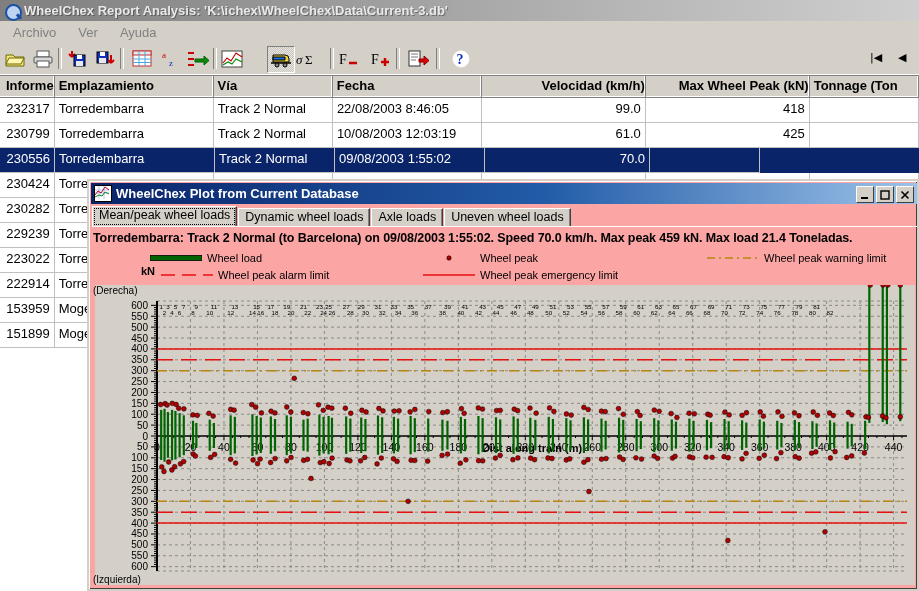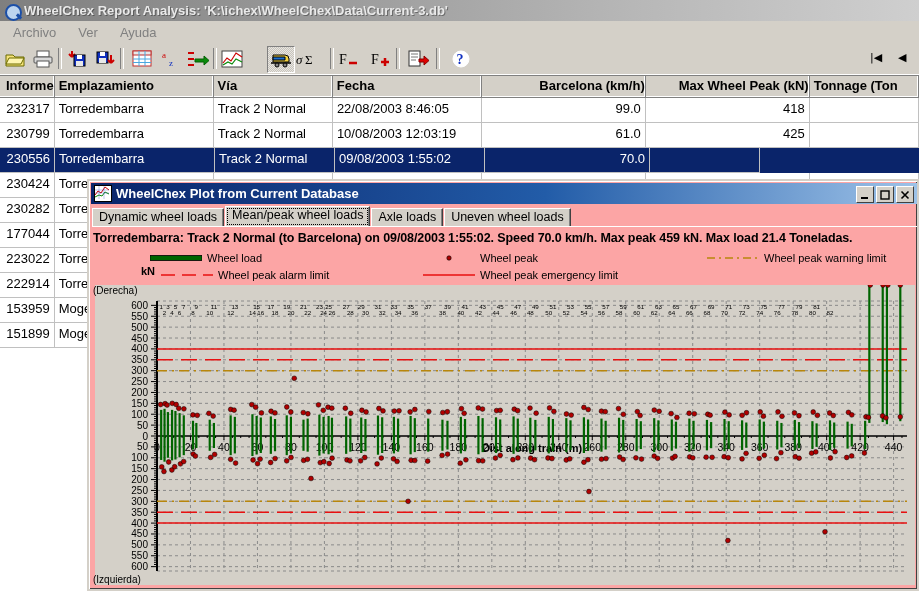--- a/index.html
+++ b/index.html
@@ -227,21 +227,21 @@
     <span class="navbtn" style="left:870px">|◀</span>
     <span class="navbtn" style="left:898px">◀</span>
   </div>
 
   <div class="grid">
     <div class="ghead">
       <div class="c0">Informe</div>
       <div class="c1">Emplazamiento</div>
       <div class="c2">Vía</div>
       <div class="c3">Fecha</div>
-      <div class="c4">Barcelona (km/h)</div>
+      <div class="c4">Velocidad (km/h)</div>
       <div class="c5">Max Wheel Peak (kN)</div>
       <div class="c6">Tonnage (Ton</div>
     </div>
     <div id="grid-rows">
         <div class="grow">
           <div class="c0">232317</div>
           <div class="c1">Torredembarra</div>
           <div class="c2">Track 2 Normal</div>
           <div class="c3">22/08/2003 8:46:05</div>
           <div class="c4">99.0</div>
@@ -277,21 +277,21 @@
         <div class="grow">
           <div class="c0">230282</div>
           <div class="c1">Torredembarra</div>
           <div class="c2"></div>
           <div class="c3"></div>
           <div class="c4"></div>
           <div class="c5"></div>
           <div class="c6"></div>
         </div>
         <div class="grow">
-          <div class="c0">177044</div>
+          <div class="c0">229239</div>
           <div class="c1">Torredembarra</div>
           <div class="c2"></div>
           <div class="c3"></div>
           <div class="c4"></div>
           <div class="c5"></div>
           <div class="c6"></div>
         </div>
         <div class="grow">
           <div class="c0">223022</div>
           <div class="c1">Torredembarra</div>
@@ -357,22 +357,22 @@
         </span>
         <span class="pw-btn">
           <svg width="10" height="10" viewBox="0 0 10 10">
               <path d="M1.5 1.5l7 7M8.5 1.5l-7 7" stroke="#000" stroke-width="1.6"></path>
             </svg>
         </span>
       </span>
     </div>
 
     <div class="tabs">
+      <div class="tab active">Mean/peak wheel loads</div>
       <div class="tab">Dynamic wheel loads</div>
-      <div class="tab active">Mean/peak wheel loads</div>
       <div class="tab">Axle loads</div>
       <div class="tab">Uneven wheel loads</div>
     </div>
     <div class="tabline"></div>
 
     <div class="pw-caption">Torredembarra: Track 2 Normal (to Barcelona) on 09/08/2003 1:55:02. Speed 70.0 km/h. Max peak 459 kN. Max load 21.4 Toneladas.</div>
 
     <div class="legend">
       <span class="kn">kN</span>
 

